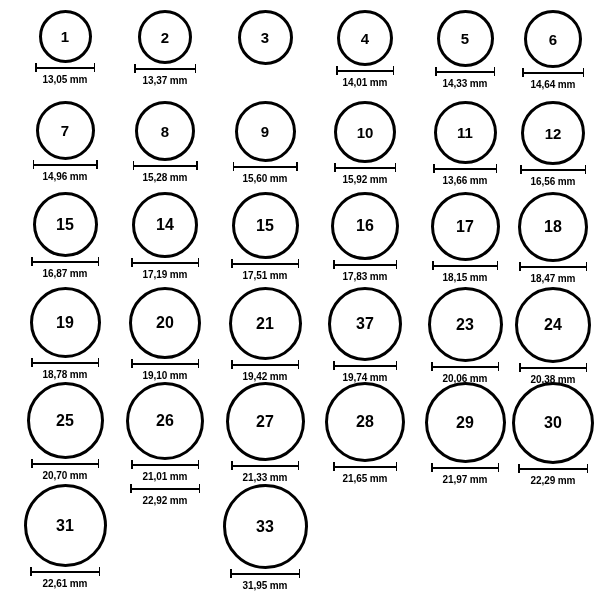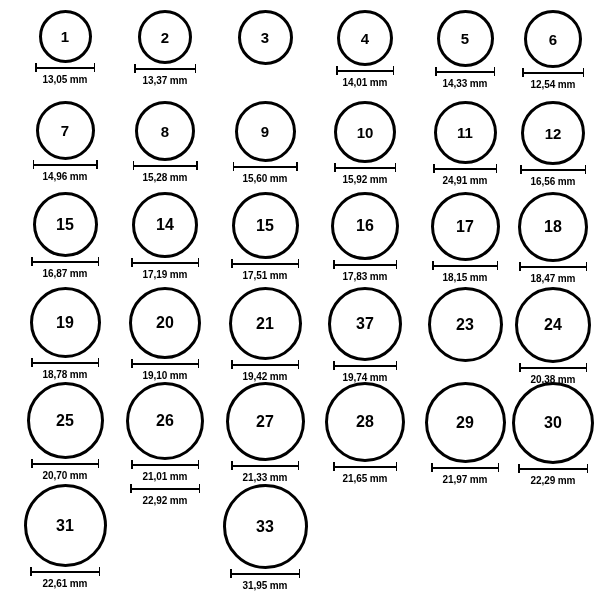--- a/index.html
+++ b/index.html
@@ -138,21 +138,21 @@
     </div>
     <div class="ring-cell" style="left: 503px; top: 10px; width: 100px;">
       <div class="ring-circle" style="width: 58px; height: 58px;">
         <span class="ring-size" style="font-size: 15px;">6</span>
       </div>
       <div class="dim-wrap">
         <div class="dim-line" style="width: 62px;">
           <span class="cap left"></span>
           <span class="cap right"></span>
         </div>
-        <div class="dim-label">12,54 mm</div>
+        <div class="dim-label">14,64 mm</div>
       </div>
     </div>
     <div class="ring-cell" style="left: 15px; top: 101px; width: 100px;">
       <div class="ring-circle" style="width: 59px; height: 59px;">
         <span class="ring-size" style="font-size: 15px;">7</span>
       </div>
       <div class="dim-wrap">
         <div class="dim-line" style="width: 65px;">
           <span class="cap left"></span>
           <span class="cap right"></span>
@@ -198,21 +198,21 @@
     </div>
     <div class="ring-cell" style="left: 415px; top: 101px; width: 100px;">
       <div class="ring-circle" style="width: 63px; height: 63px;">
         <span class="ring-size" style="font-size: 15px;">11</span>
       </div>
       <div class="dim-wrap">
         <div class="dim-line" style="width: 64px;">
           <span class="cap left"></span>
           <span class="cap right"></span>
         </div>
-        <div class="dim-label">24,91 mm</div>
+        <div class="dim-label">13,66 mm</div>
       </div>
     </div>
     <div class="ring-cell" style="left: 503px; top: 101px; width: 100px;">
       <div class="ring-circle" style="width: 64px; height: 64px;">
         <span class="ring-size" style="font-size: 15px;">12</span>
       </div>
       <div class="dim-wrap">
         <div class="dim-line" style="width: 66px;">
           <span class="cap left"></span>
           <span class="cap right"></span>
@@ -337,20 +337,27 @@
           <span class="cap left"></span>
           <span class="cap right"></span>
         </div>
         <div class="dim-label">19,74 mm</div>
       </div>
     </div>
     <div class="ring-cell" style="left: 415px; top: 287px; width: 100px;">
       <div class="ring-circle" style="width: 75px; height: 75px;">
         <span class="ring-size" style="font-size: 16px;">23</span>
       </div>
+      <div class="dim-wrap">
+        <div class="dim-line" style="width: 68px;">
+          <span class="cap left"></span>
+          <span class="cap right"></span>
+        </div>
+        <div class="dim-label">20,06 mm</div>
+      </div>
     </div>
     <div class="ring-cell" style="left: 503px; top: 287px; width: 100px;">
       <div class="ring-circle" style="width: 76px; height: 76px;">
         <span class="ring-size" style="font-size: 16px;">24</span>
       </div>
       <div class="dim-wrap">
         <div class="dim-line" style="width: 68px;">
           <span class="cap left"></span>
           <span class="cap right"></span>
         </div>

